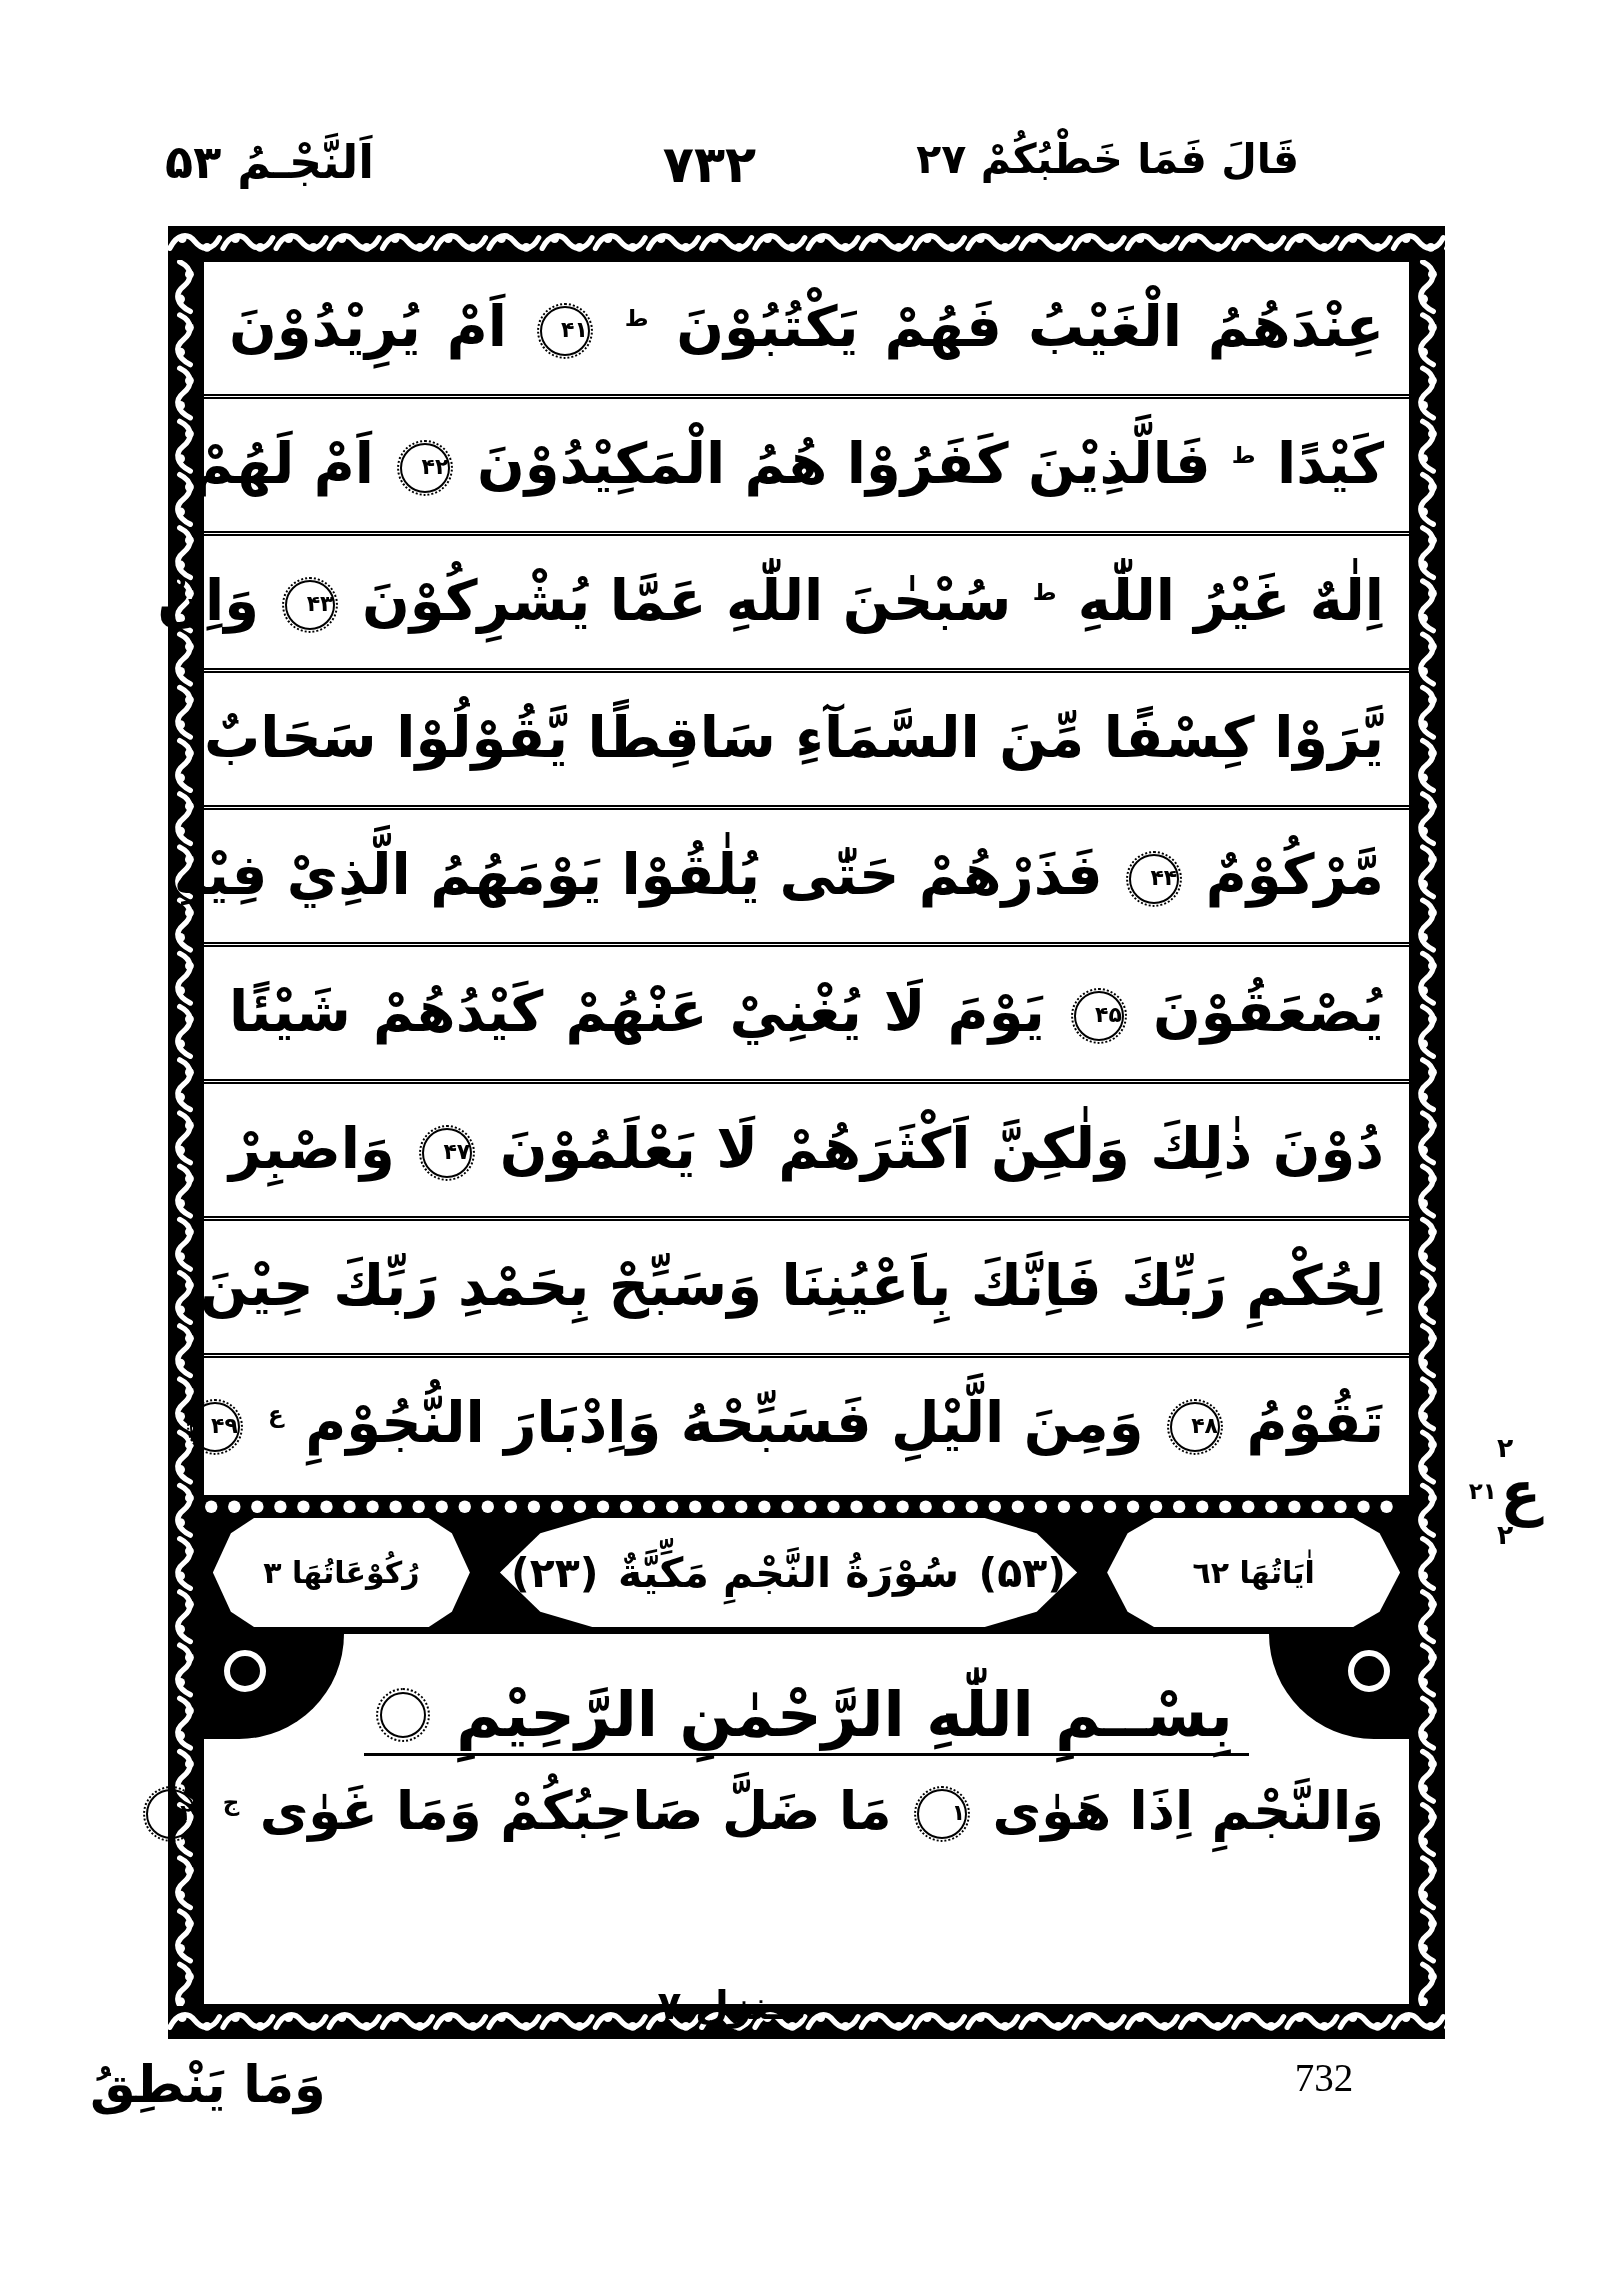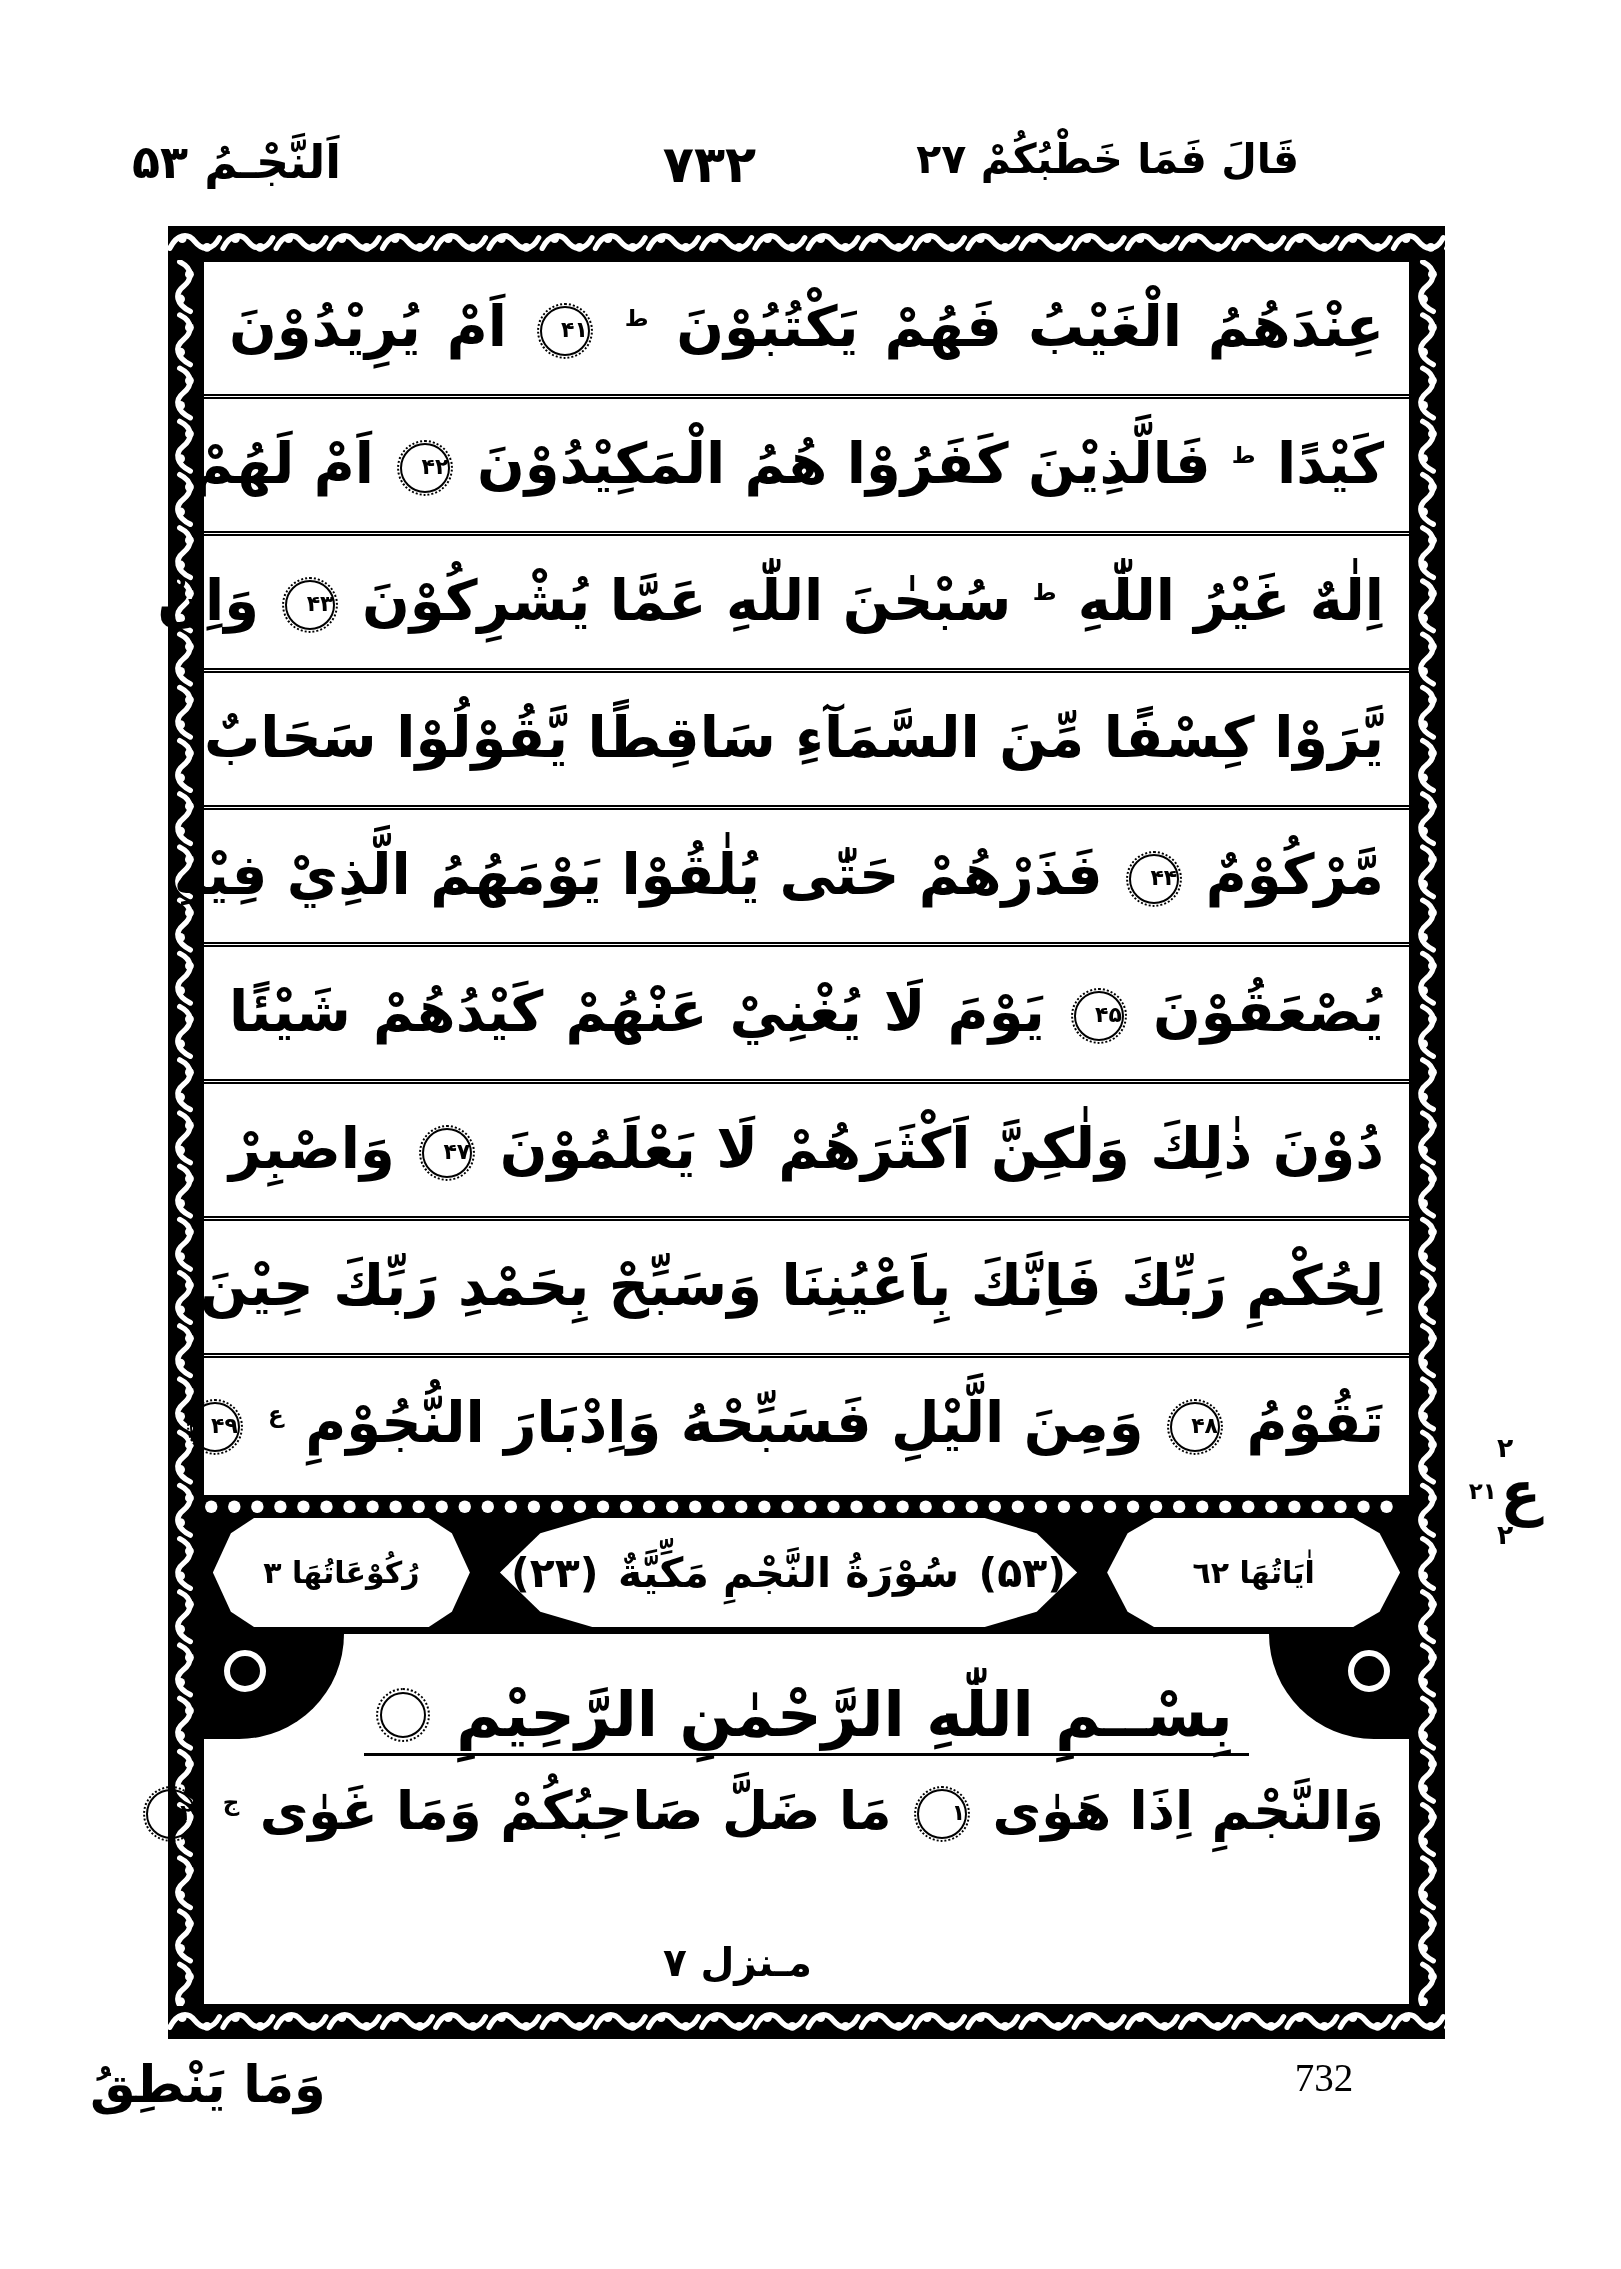--- a/index.html
+++ b/index.html
@@ -1,21 +1,21 @@
 <!DOCTYPE html>
 <html lang="ar" style="font-size:14px"><head>
 <meta charset="utf-8">
 <style>
   html,body{margin:0;padding:0;}
   body{
     width:1622px;height:2270px;position:relative;background:#fff;color:#000;
     font-family:"DejaVu Sans",sans-serif;overflow:hidden;
   }
   .hdr{position:absolute;top:135px;font-weight:bold;direction:rtl;white-space:nowrap;}
-  #hdr-left{left:99px;width:275px;text-align:center;font-size:46px;}
+  #hdr-left{left:99px;width:275px;text-align:right;font-size:46px;}
   #hdr-center{left:612px;width:195px;text-align:center;font-size:51px;}
   #hdr-right{left:1006px;width:293px;text-align:left;font-size:41px;}
 
   
   .frame{position:absolute;left:168px;top:226px;width:1277px;height:1813px;background:#000;}
   .strip{position:absolute;display:block;}
   #strip-top{left:0;top:0;}
   #strip-bottom{left:0;bottom:0;}
   #strip-left{left:0;top:34px;}
   #strip-right{right:0;top:34px;}
@@ -89,21 +89,21 @@
     font-weight:bold;direction:rtl;line-height:1;
   }
   .ruku-margin .n{font-size:26.6px;display:block;}
   .ruku-margin .mid{display:flex;align-items:center;justify-content:center;gap:3.5px;}
   .ruku-margin .ayn{font-size:60px;}
   .ruku-margin .mid .n{font-size:23px;}
 
   
   .foot{position:absolute;font-weight:bold;direction:rtl;white-space:nowrap;}
   #catchword{left:90px;top:2055px;width:266px;text-align:left;font-size:51px;}
-  #manzil{left:652px;top:1940px;width:160px;font-size:39px;}
+  #manzil{left:652px;top:1983px;width:160px;text-align:center;font-size:39px;}
   #pageno{
     position:absolute;left:1284px;top:2055px;width:80px;text-align:center;
     font-family:"Liberation Serif","DejaVu Serif",serif;font-size:39px;font-weight:normal;direction:ltr;
   }
 </style>
 </head>
 <body>
 
 <svg width="0" height="0" style="position:absolute" aria-hidden="true">
   <defs>

